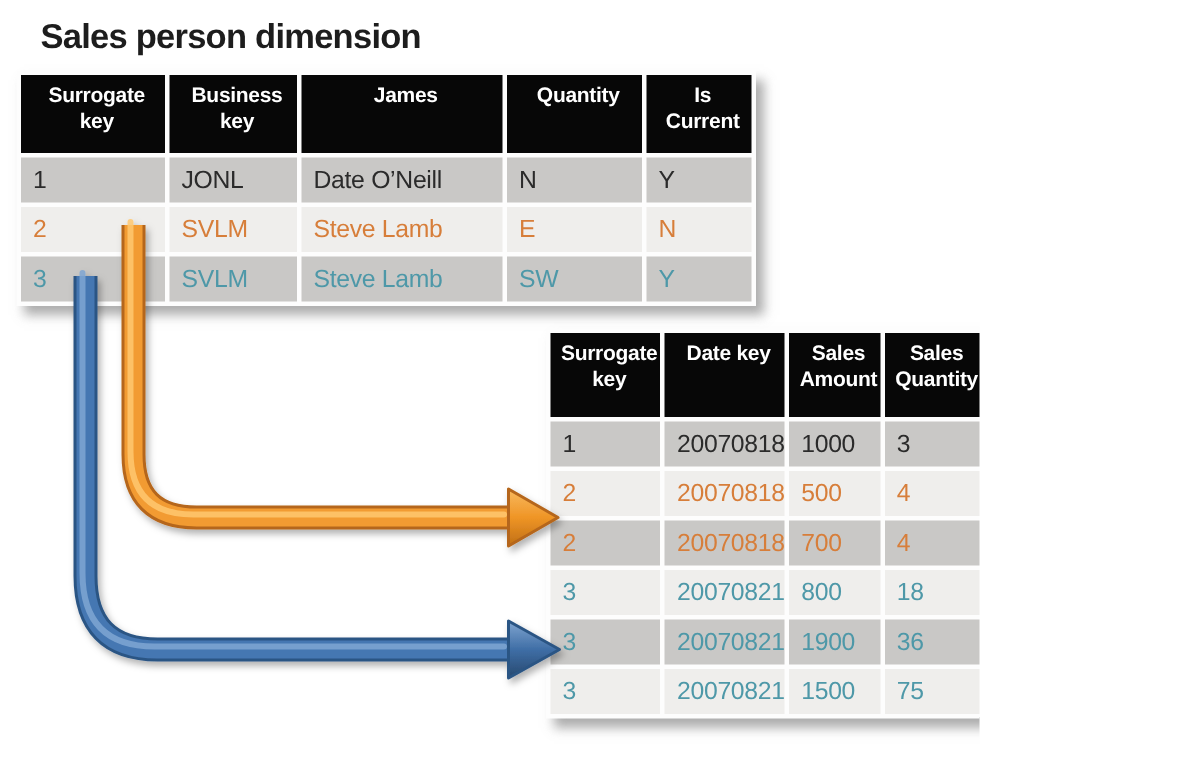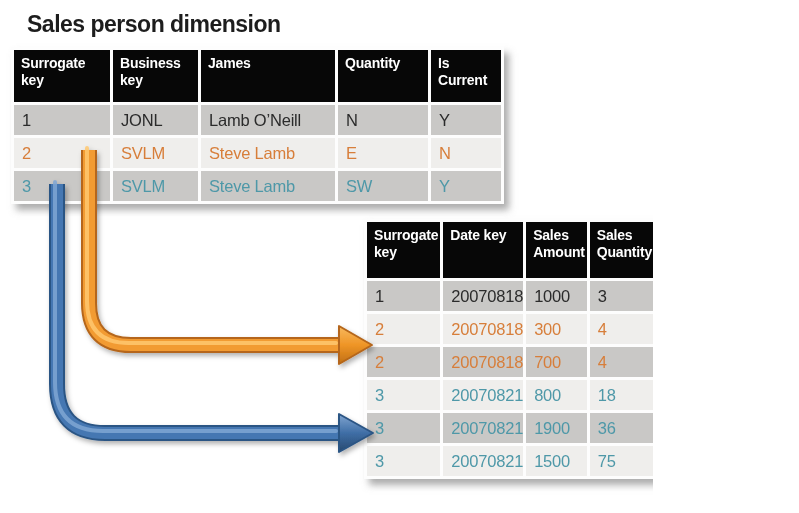--- a/index.html
+++ b/index.html
@@ -16,21 +16,21 @@
 
   table.ppt{
     position:absolute;border-collapse:separate;border-spacing:3px;
     background:#fdfdfd;table-layout:fixed;
     box-shadow:5px 6px 7px rgba(105,105,105,0.55);
   }
   .dim{left:11px;top:47px;}
   .facts{left:364px;top:219px;}
   table.ppt th{
     background:#070707;color:#ffffff;font-size:14px;font-weight:bold;
-    text-align:left;vertical-align:top;padding:5px 2px 0 7px;
+    text-align:center;vertical-align:top;padding:5px 2px 0 7px;
     line-height:1.2;box-sizing:border-box;letter-spacing:-0.2px;
   }
   .dim th{height:52px;}
   .facts th{height:56px;}
   table.ppt td{
     font-size:16.5px;padding:0 0 0 8px;height:30px;box-sizing:border-box;
     vertical-align:middle;line-height:1;letter-spacing:-0.2px;
   }
   tr.bg-gray  td{background:#c9c8c6;}
   tr.bg-light td{background:#efeeec;}
@@ -62,21 +62,21 @@
         <th>Business key</th>
         <th>James</th>
         <th>Quantity</th>
         <th>Is Current</th>
       </tr>
     </thead>
     <tbody>
       <tr class="bg-gray fg-dark">
         <td>1</td>
         <td>JONL</td>
-        <td>Lamb O’Neill</td>
+        <td>Date O’Neill</td>
         <td>N</td>
         <td>Y</td>
       </tr>
       <tr class="bg-light fg-orange">
         <td>2</td>
         <td>SVLM</td>
         <td>Steve Lamb</td>
         <td>E</td>
         <td>N</td>
       </tr>
@@ -108,21 +108,21 @@
     <tbody>
       <tr class="bg-gray fg-dark">
         <td>1</td>
         <td>20070818</td>
         <td>1000</td>
         <td>3</td>
       </tr>
       <tr class="bg-light fg-orange">
         <td>2</td>
         <td>20070818</td>
-        <td>300</td>
+        <td>500</td>
         <td>4</td>
       </tr>
       <tr class="bg-gray fg-orange">
         <td>2</td>
         <td>20070818</td>
         <td>700</td>
         <td>4</td>
       </tr>
       <tr class="bg-light fg-teal">
         <td>3</td>

